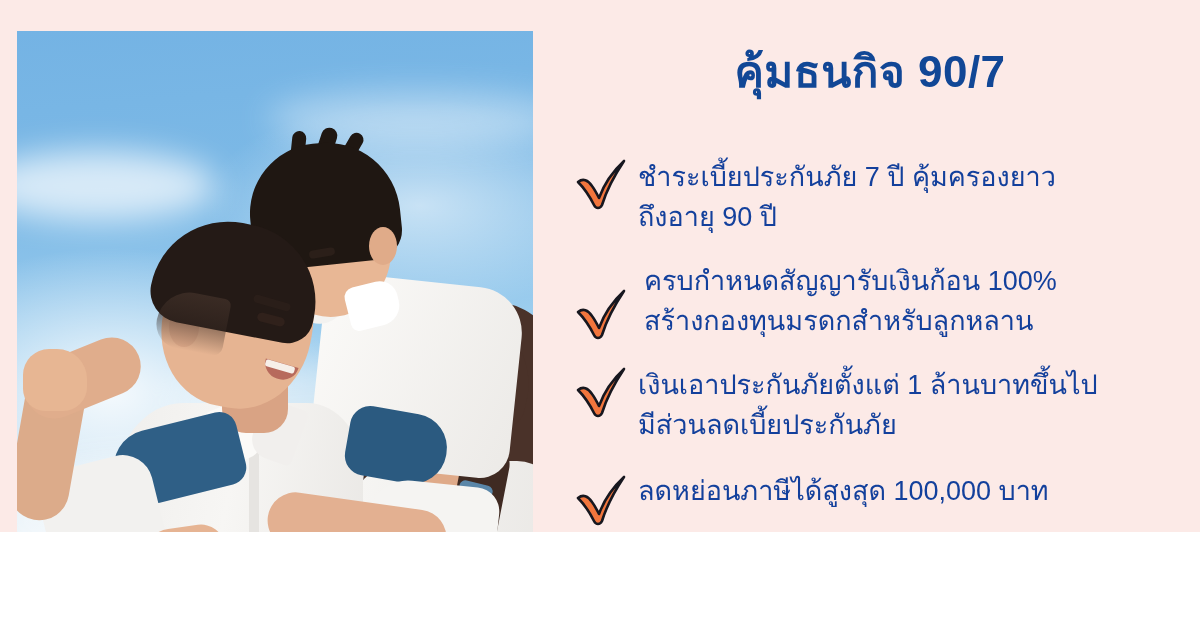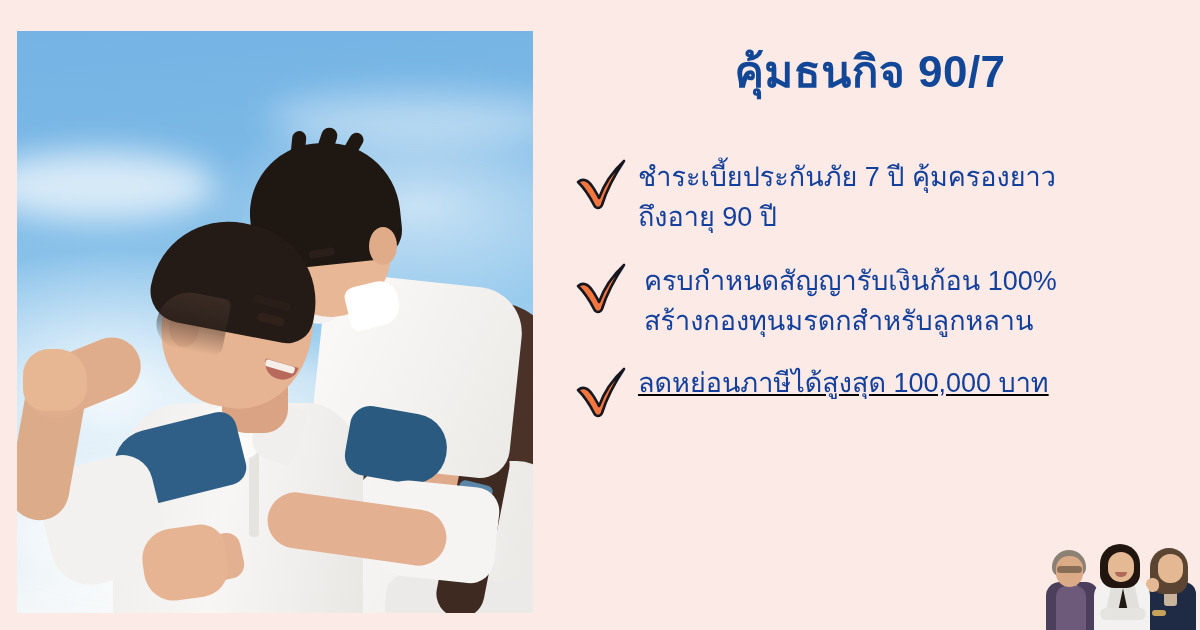--- a/index.html
+++ b/index.html
@@ -8,21 +8,21 @@
     padding: 0;
     background: #ffffff;
   }
   body {
     font-family: "Liberation Sans", "DejaVu Sans", sans-serif;
   }
 
   .banner {
     position: relative;
     width: 1200px;
-    height: 630px;
+    height: 532px;
     overflow: hidden;
     background: #fceae7;
   }
 
   
   .photo-frame {
     position: absolute;
     left: 17px;
     top: 31px;
     width: 516px;
@@ -308,21 +308,21 @@
     width: 626px;
   }
 
   .bullet {
     position: relative;
     display: flex;
     align-items: flex-start;
     margin-bottom: 16px;
     min-height: 62px;
   }
-  .bullet:last-child { margin-bottom: 0; text-decoration: underline; }
+  .bullet:last-child { margin-bottom: 0; }
 
   .check-icon {
     flex: 0 0 auto;
     width: 58px;
     height: 56px;
     margin-right: 6px;
     margin-top: 4px;
   }
   .check-icon svg { display: block; width: 58px; height: 56px; }
 
@@ -330,21 +330,21 @@
     font-size: 27px;
     line-height: 1.48;
     color: #13409c;
     font-weight: 400;
     padding-top: 6px;
     white-space: pre-line;
   }
 
   
   .bullet.b1 { margin-bottom: 18px; }
-  .bullet.b2 { margin-bottom: 18px; }
+  .bullet.b2 { margin-bottom: 18px; align-items: flex-end; }
   .bullet.b2 .bullet-text { padding-left: 6px; }
   .bullet.b3 { margin-bottom: 22px; }
   .bullet.b4 .bullet-text { padding-top: 4px; }
 
   
   .agents {
     position: absolute;
     right: 4px;
     bottom: 0;
     width: 150px;
@@ -467,20 +467,29 @@
       <div class="bullet b2">
         <span class="check-icon">
           <svg viewBox="0 0 58 56" xmlns="http://www.w3.org/2000/svg">
             <path d="M4 26 C9 22, 14 24, 18 30 C21 34, 23 38, 25 42 C29 31, 37 17, 50 5 C40 20, 32 36, 28 49 C26 53, 22 53, 20 49 C16 41, 10 32, 4 26 Z" fill="#f2763d" stroke="#17171f" stroke-width="2.6" stroke-linejoin="round"></path>
           </svg>
         </span>
         <span class="bullet-text">ครบกำหนดสัญญารับเงินก้อน 100%
  สร้างกองทุนมรดกสำหรับลูกหลาน</span>
       </div>
 
+      <div class="bullet b3">
+        <span class="check-icon">
+          <svg viewBox="0 0 58 56" xmlns="http://www.w3.org/2000/svg">
+            <path d="M4 26 C9 22, 14 24, 18 30 C21 34, 23 38, 25 42 C29 31, 37 17, 50 5 C40 20, 32 36, 28 49 C26 53, 22 53, 20 49 C16 41, 10 32, 4 26 Z" fill="#f2763d" stroke="#17171f" stroke-width="2.6" stroke-linejoin="round"></path>
+          </svg>
+        </span>
+        <span class="bullet-text">เงินเอาประกันภัยตั้งแต่ 1 ล้านบาทขึ้นไป
+มีส่วนลดเบี้ยประกันภัย</span>
+      </div>
 
       <div class="bullet b4">
         <span class="check-icon">
           <svg viewBox="0 0 58 56" xmlns="http://www.w3.org/2000/svg">
             <path d="M4 26 C9 22, 14 24, 18 30 C21 34, 23 38, 25 42 C29 31, 37 17, 50 5 C40 20, 32 36, 28 49 C26 53, 22 53, 20 49 C16 41, 10 32, 4 26 Z" fill="#f2763d" stroke="#17171f" stroke-width="2.6" stroke-linejoin="round"></path>
           </svg>
         </span>
         <span class="bullet-text">ลดหย่อนภาษีได้สูงสุด 100,000 บาท</span>
       </div>
 

